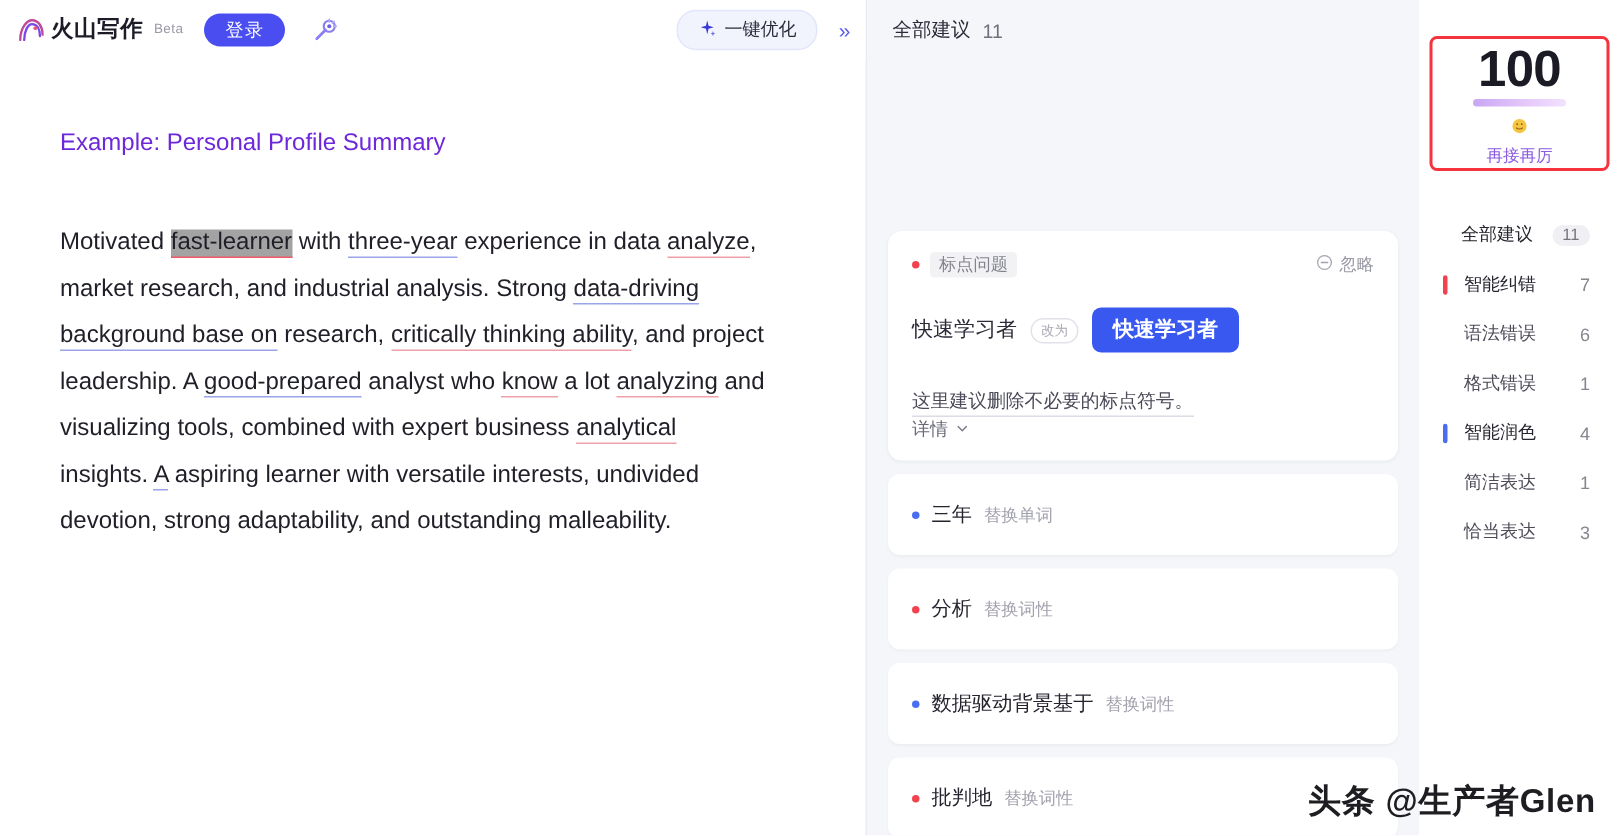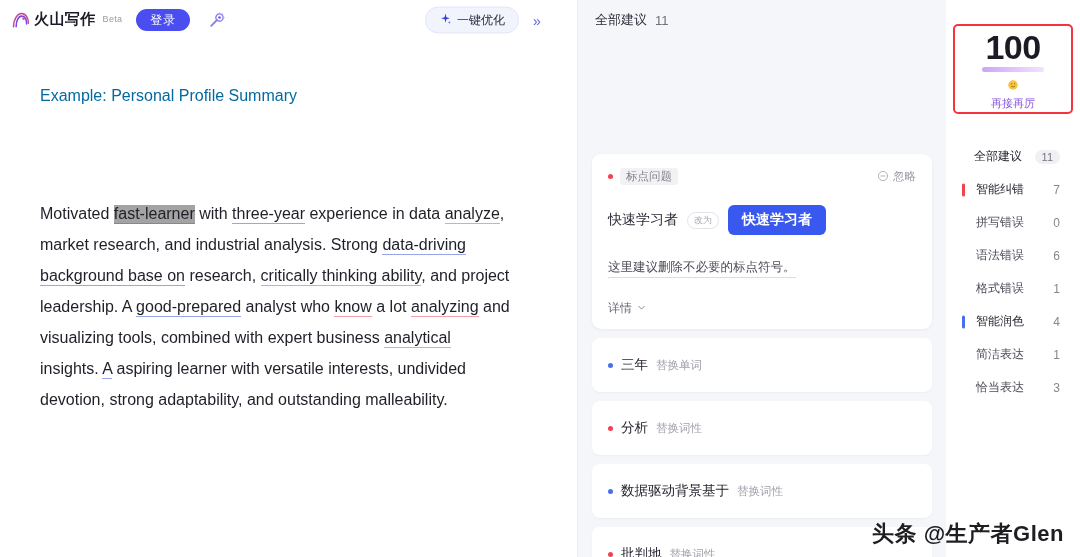--- a/index.html
+++ b/index.html
@@ -47,21 +47,21 @@
     letter-spacing: 1px;
     line-height: 14px;
   }
   .ai-icon-btn {
     margin-left: 16px;
     width: 22px; height: 22px;
     display: flex; align-items: center; justify-content: center;
     cursor: pointer;
   }
   .header-right {
-    position: absolute; right: 28px; top: 50%; transform: translateY(-50%);
+    position: absolute; right: 2px; top: 50%; transform: translateY(-50%);
     display: flex; align-items: center; gap: 6px;
   }
   .optimize-btn {
     display: flex; align-items: center; gap: 5px;
     background: #f1f3fd;
     border: 1px solid #e2e6fb;
     border-radius: 13px;
     padding: 4px 13px;
     font-size: 12px; color: #2b2b3c;
     cursor: pointer;
@@ -71,22 +71,22 @@
     display: flex; align-items: center; justify-content: center;
     color: #5b5fe8; font-size: 14px; cursor: pointer;
     border-radius: 4px;
   }
 
   .doc-body {
     flex: 1; padding: 42px 40px 0 40px;
     overflow: hidden;
   }
   .doc-title {
-    font-size: 16px; color: #0369a1; line-height: 28px;
-    margin-bottom: 88px;
+    font-size: 16px; color: #6d28d9; line-height: 28px;
+    margin-bottom: 36px;
   }
   .doc-para {
     font-size: 16px; color: #1f1f28; line-height: 31px;
     max-width: 470px;
   }
   .err-red {
     background: #a3a3a3;
     border-bottom: 1.6px solid #f05a6a;
     padding-bottom: 1px;
   }
@@ -150,21 +150,20 @@
     border-radius: 6px; padding: 6px 14px;
     cursor: pointer;
   }
   .card-desc {
     margin-top: 24px;
     font-size: 12.5px; color: #4a4a58;
     border-bottom: 1px solid #dcdce4;
     display: inline-block; padding-bottom: 1px;
   }
   .card-more {
-    margin-top: 22px;
     font-size: 12px; color: #6a6a78;
     display: flex; align-items: center; gap: 4px;
     cursor: pointer;
   }
   .sugg-item {
     background: #ffffff;
     border-radius: 8px;
     margin-top: 9px;
     height: 54px;
     display: flex; align-items: center; gap: 8px;
@@ -401,24 +400,20 @@
         <div class="cat-row all">
           <span class="name">全部建议</span>
           <span class="pill-count">11</span>
         </div>
         <div class="cat-row group">
           <span class="marker" style="background:#f0434f"></span>
           <span class="name">智能纠错</span>
           <span class="num">7</span>
         </div>
         <div class="cat-row">
-          <span class="name">拼写错误</span>
-          <span class="num">0</span>
-        </div>
-        <div class="cat-row">
           <span class="name">语法错误</span>
           <span class="num">6</span>
         </div>
         <div class="cat-row">
           <span class="name">格式错误</span>
           <span class="num">1</span>
         </div>
         <div class="cat-row group">
           <span class="marker" style="background:#4a6ef0"></span>
           <span class="name">智能润色</span>

